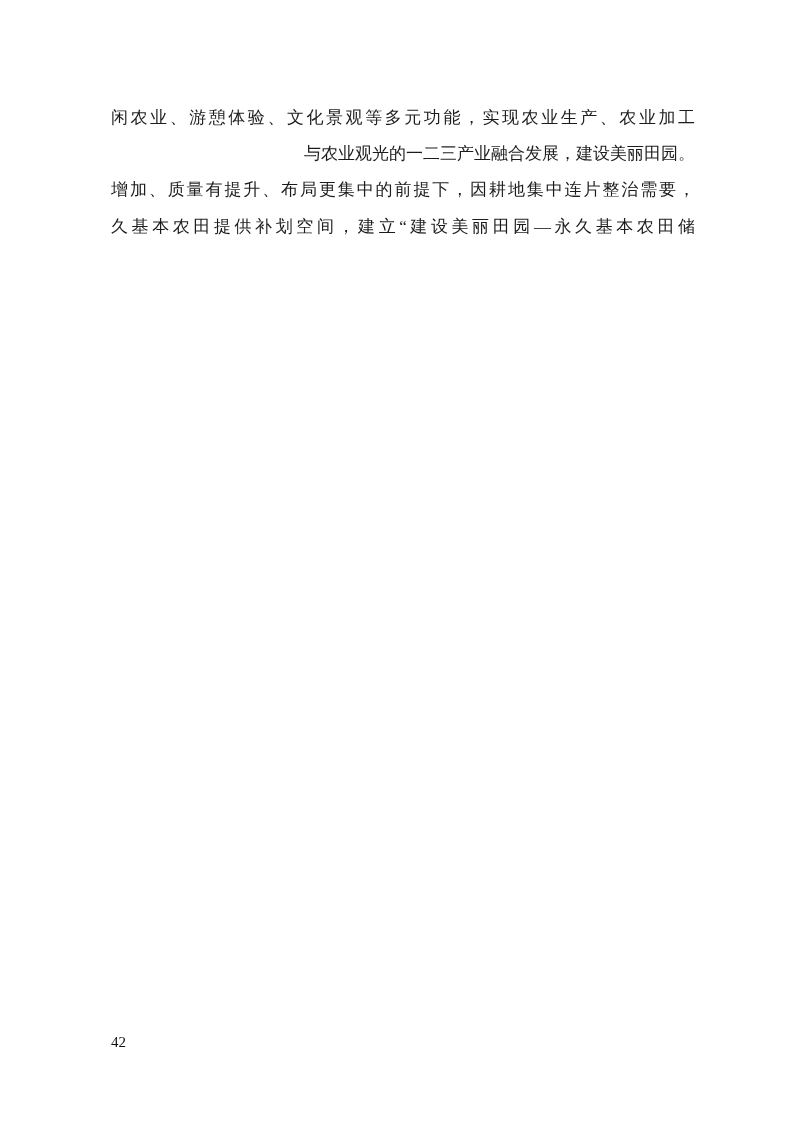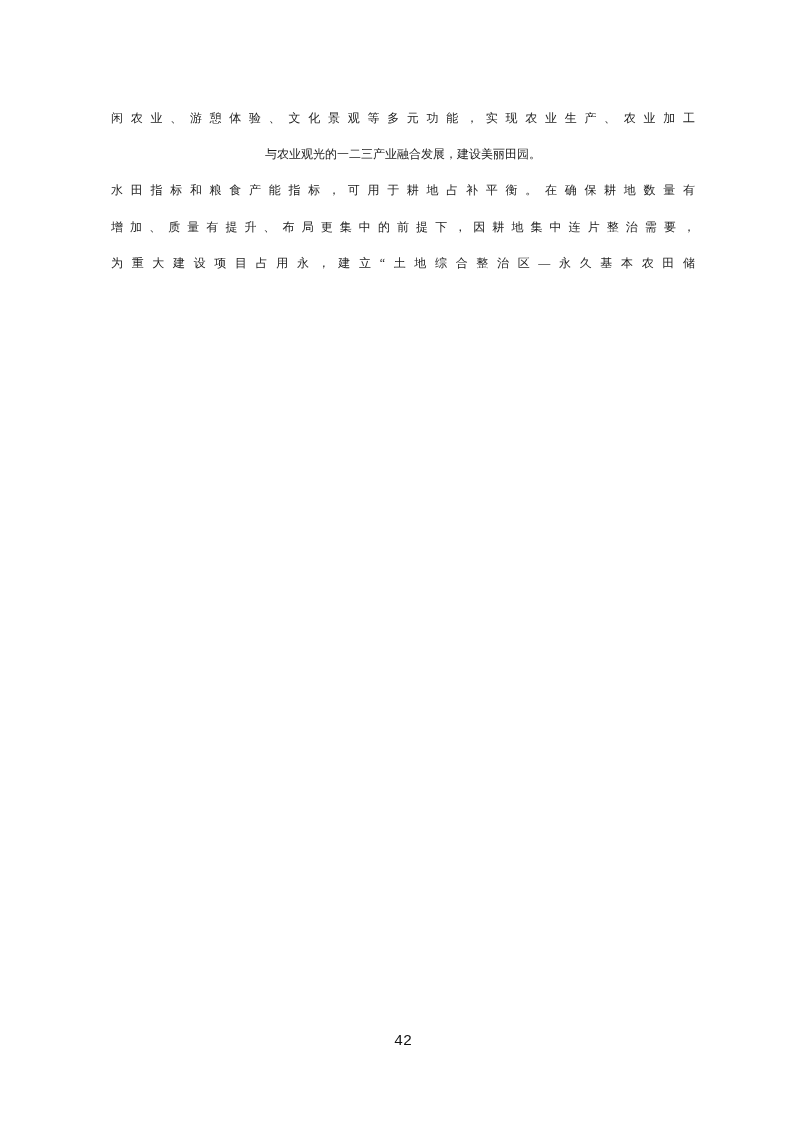--- a/index.html
+++ b/index.html
@@ -14,70 +14,68 @@
     background: #ffffff;
     overflow: hidden;
     font-family: "Liberation Serif", "DejaVu Serif", serif;
     color: #1c1c1c;
   }
   .text-block {
     position: absolute;
     left: 111px;
     top: 100px;
     width: 584px;
-    font-size: 12px;
+    font-size: 17px;
     line-height: 36.2px;
     letter-spacing: 0;
     font-family: Liberation Serif, serif;
   }
   .line {
-    text-align: center;
+    text-align: right;
   }
   .just {
     text-align: justify;
     text-align-last: justify;
     text-justify: inter-character;
   }
   .indent {
     text-indent: 38px;
   }
   .bold {
     font-weight: 700;
   }
   .footer {
     position: absolute;
     left: 111px;
     top: 1032px;
     width: 584px;
-    text-align: center;
-    font-family: Liberation Mono, monospace;
+    font-family: Liberation Serif, serif;
     font-size: 15px;
     line-height: 20px;
     color: #111111;
   }
 </style>
 </head>
 <body>
 
 <div class="page">
 
   <div class="text-block">
 
     <div class="line just">闲农业、游憩体验、文化景观等多元功能，实现农业生产、农业加工</div>
 
     <div class="line">与农业观光的一二三产业融合发展，建设美丽田园。</div>
 
 
-    <div class="line just">水田指标和粮食产能指标，可用于耕地占补平衡。在确保耕地数量有</div>
 
     <div class="line just">增加、质量有提升、布局更集中的前提下，因耕地集中连片整治需要，</div>
 
 
 
-    <div class="line just">为重大建设项目占用永，建立“土地综合整治区—永久基本农田储</div>
+    <div class="line just">久基本农田提供补划空间，建立“建设美丽田园—永久基本农田储</div>
 
 
   </div>
 
   <div class="footer">
     <span>42</span>
   </div>
 
 </div>
 

